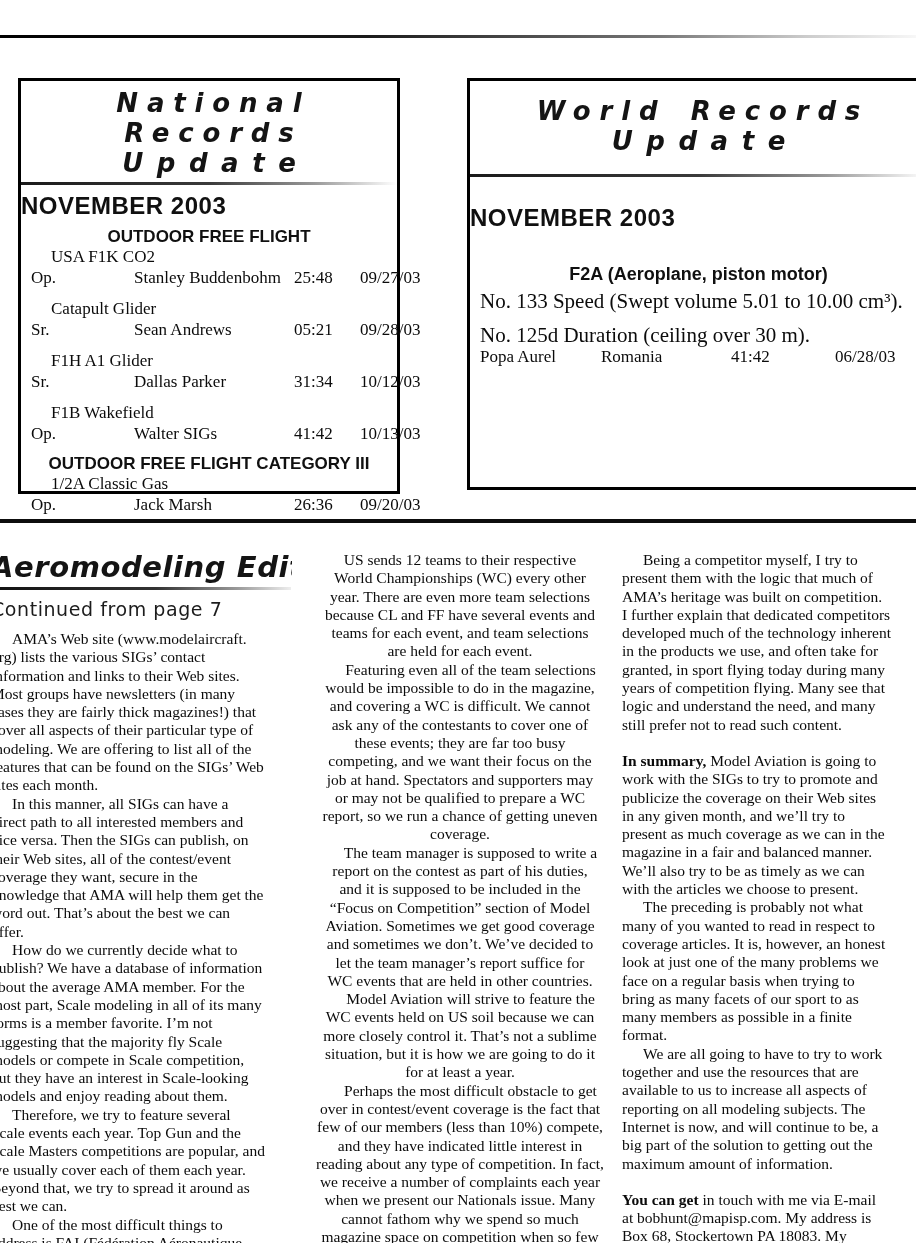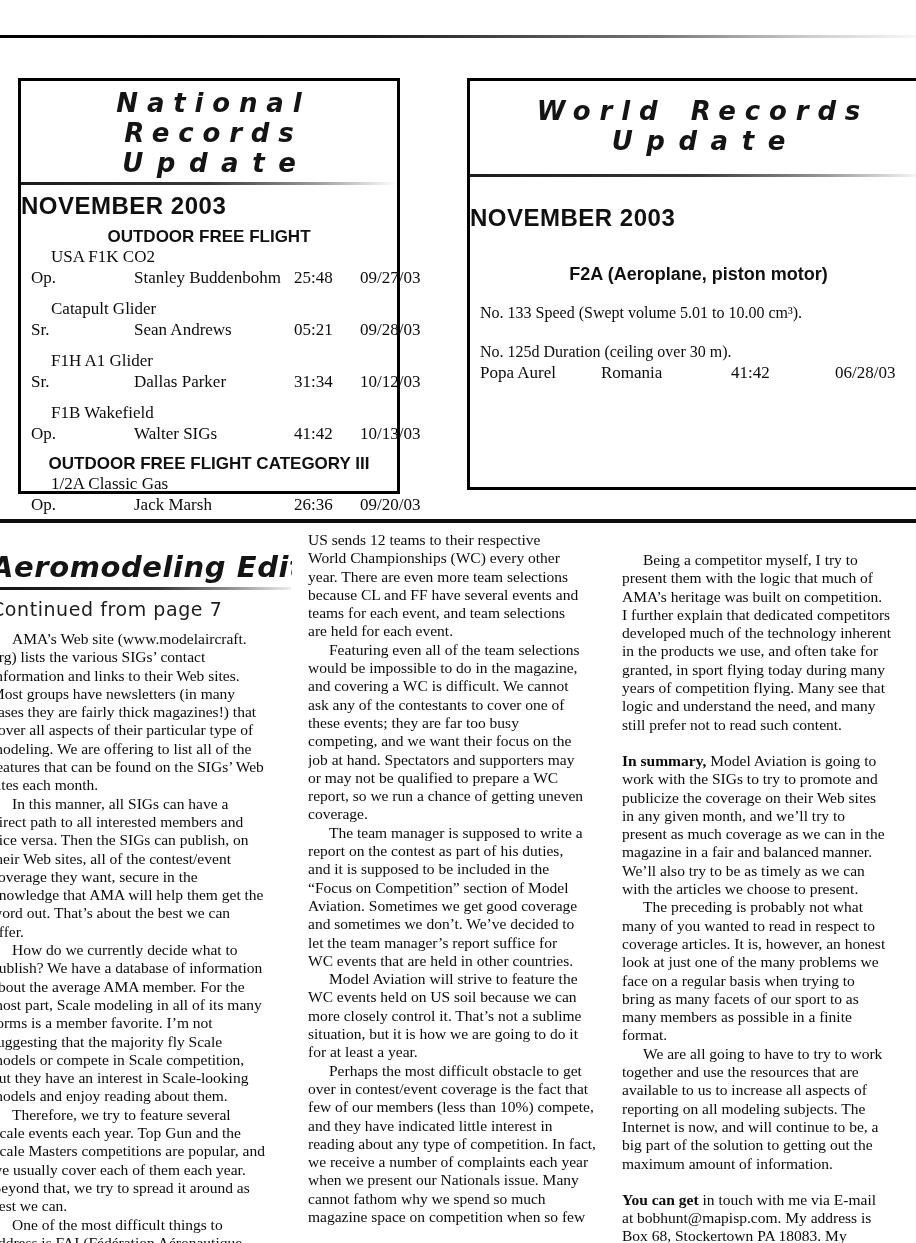--- a/index.html
+++ b/index.html
@@ -31,27 +31,27 @@
   .box-world .month{margin-top:27px;}
   .sec-head{font-family:"Liberation Sans",sans-serif;font-weight:bold;text-align:center;
     font-size:17px;line-height:19px;margin-top:7px;color:#101010;}
   .entry{padding:0 10px;font-size:17px;line-height:21px;margin-bottom:10px;}
   .entry .event{white-space:pre;margin-left:20px;}
   .nrow{display:grid;grid-template-columns:103px 160px 66px auto;}
   .wentry{padding:0 10px;margin-top:13px;}
   .wentry:first-of-type{margin-top:32px;}
   .whead{font-family:"Liberation Sans",sans-serif;font-weight:bold;text-align:center;
     font-size:18px;line-height:20px;color:#101010;}
-  .wdetail{font-size:16px;line-height:21px;margin-top:18px;}
+  .wdetail{font-size:21px;line-height:21px;margin-top:7px;}
   .wrow{display:grid;grid-template-columns:121px 130px 104px auto;font-size:17px;line-height:21px;}
 
   
   .article-col{top:545px;bottom:0;overflow:hidden;}
   .col1{left:0;width:292px;}
-  .col2{left:308px;width:304px;top:531px;}
+  .col2{left:308px;width:304px;top:551px;text-align:center;}
   .col3{left:622px;width:296px;top:551px;}
   .col1-inner{margin-left:-9px;width:300px;}
   .art-head{font-family:"DejaVu Sans",sans-serif;font-style:italic;font-weight:600;
     font-size:29px;line-height:34px;margin:0;padding-top:5px;letter-spacing:0.02em;
     white-space:pre;color:#141414;}
   .head-rule{height:3px;margin-top:3px;
     background:linear-gradient(to right,#111 0%,#333 55%,#999 82%,#eee 100%);}
   .continued{font-family:"DejaVu Sans",sans-serif;font-size:19px;line-height:24px;
     margin-top:7px;letter-spacing:0.03em;color:#1c1c1c;white-space:pre;}
   .paras{margin-top:9px;}

